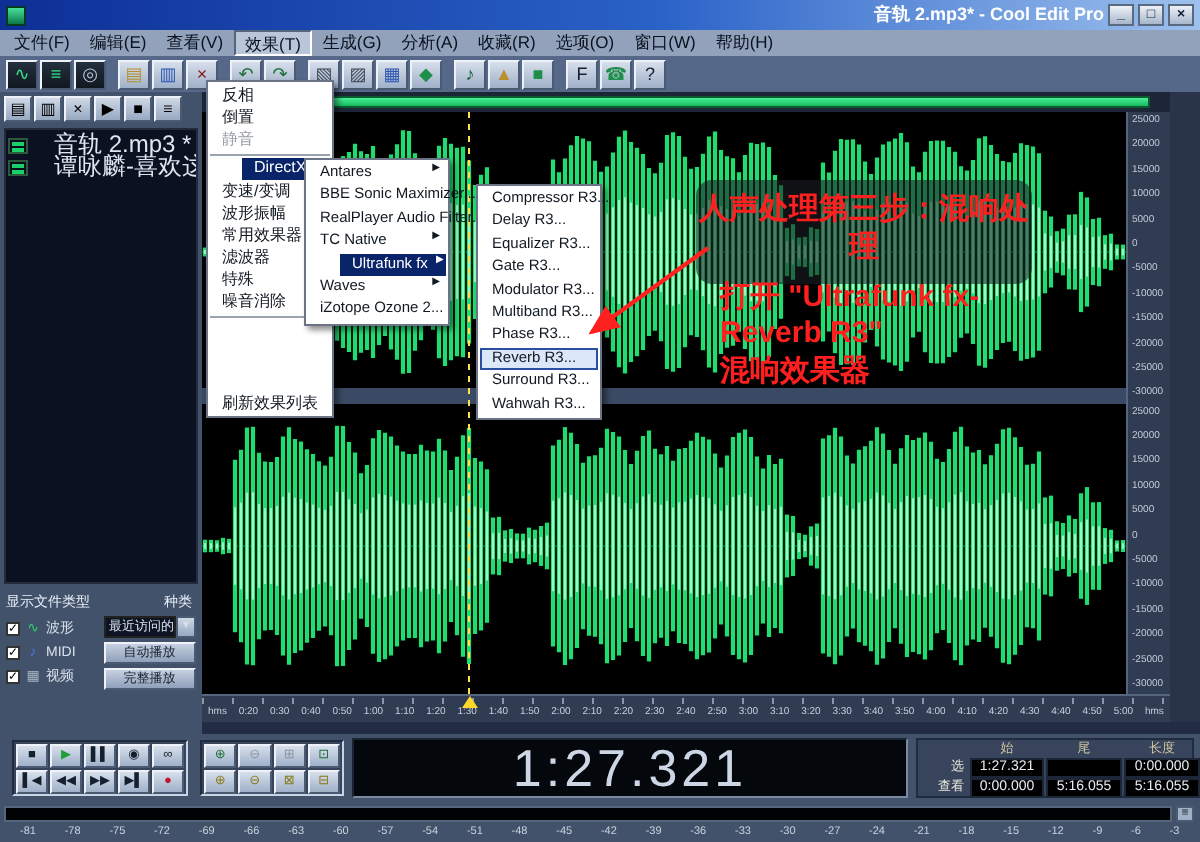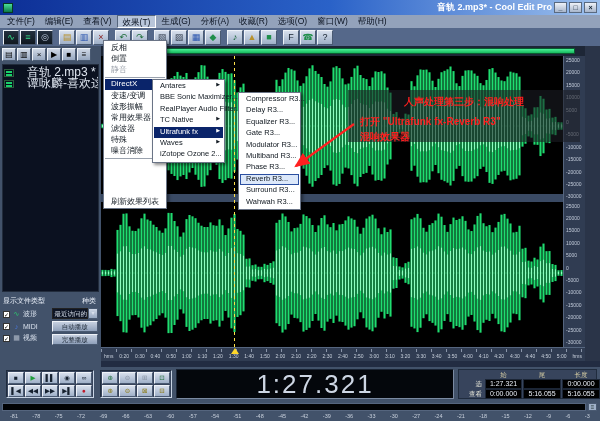--- a/index.html
+++ b/index.html
@@ -106,34 +106,34 @@
     font-size:6px; line-height:7px; text-align:center; color:#233; }
   .db-ruler { position:absolute; left:0; top:10px; width:600px; height:9px; display:flex; justify-content:space-between;
     padding:1px 10px 0 10px; }
   .db-ruler span { font-size:5.5px; color:#c8d0dc; }
 
   
   .menu { position:absolute; background:#fff; border:1px solid #6a7486; box-shadow:2px 2px 3px rgba(0,0,0,.45); z-index:50; padding:1px; }
   .menu-item { height:11px; display:flex; font-size:8px; color:#101820; padding:0 3px 0 6px; white-space:nowrap; }
   .menu-item .lbl { flex:1; }
   .menu-item .arr { font-size:5px; margin-left:4px; }
-  .menu-item.hl { background:#0a246a; color:#fff; }
+  .menu-item.hl { background:#0a246a; color:#fff;margin-left:16px; }
   .menu-item.dis { color:#9aa0aa; }
   .menu-item.sel { background:#dce8fa; outline:1px solid #2b4fa0; outline-offset:-1px; }
   .menu-sep { height:4px; display:flex; align-items:center; }
   .menu-sep::before { content:""; width:100%; height:1px; background:#9aa2ae; }
   .menu-spacer { height:36px; }
   #fx-menu { left:103px; top:40px; width:64px; }
   #dx-menu { left:152px; top:79px; width:73px; }
   #uf-menu { left:238px; top:92px; width:63px; }
   #dx-menu .menu-item, #uf-menu .menu-item { font-size:7.5px; height:11.4px; }
 
   
-  .annotation { position:absolute; left:348px; top:90px; width:232px; height:52px; background:rgba(28,30,36,.58);
-    border-radius:0; z-index:45; color:#ff1f1f; font-size:10px; font-weight:bold; }
+  .annotation { position:absolute; left:348px; top:90px; width:168px; height:52px; background:rgba(28,30,36,.58);
+    border-radius:8px; z-index:45; color:#ff1f1f; font-size:15px; font-weight:bold; }
   .anno-l1 { text-align:center; margin-top:5px; }
   .anno-l2 { margin:6px 0 0 12px; }
   .anno-l3 { margin:1px 0 0 12px; }
   .arrow-svg { position:absolute; left:282px; top:116px; z-index:70; }
 </style>
 </head>
 <body>
 
 <div class="window">
 

